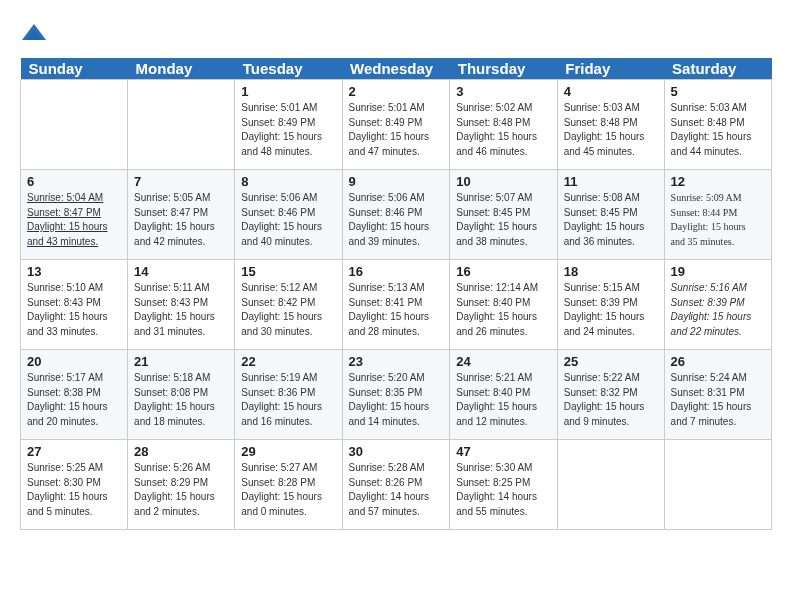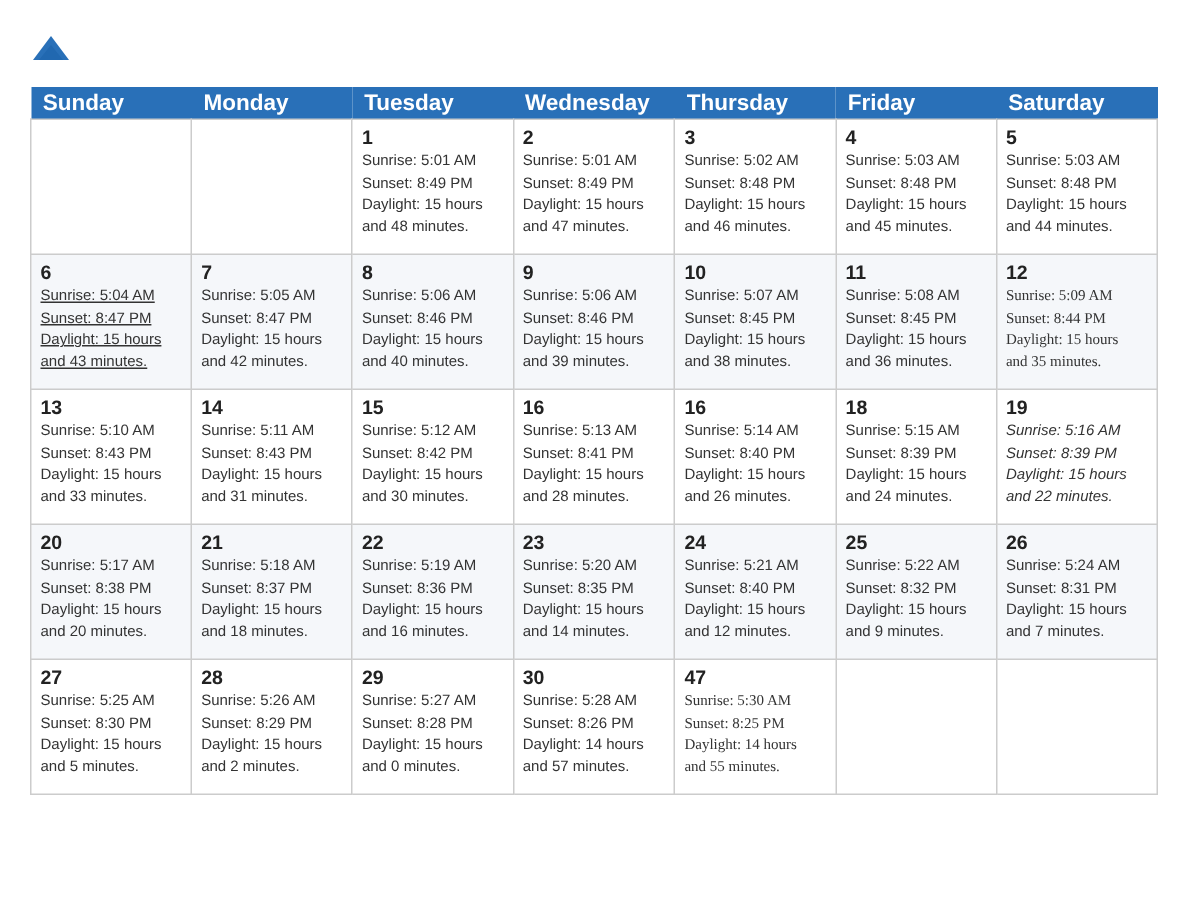--- a/index.html
+++ b/index.html
@@ -243,21 +243,21 @@
         </td>
         <td>
           <div class="day-num">16</div>
           <div class="day-info" style="white-space: pre-line;">Sunrise: 5:13 AM
 Sunset: 8:41 PM
 Daylight: 15 hours
 and 28 minutes.</div>
         </td>
         <td>
           <div class="day-num">16</div>
-          <div class="day-info" style="white-space: pre-line;">Sunrise: 5:14 AM
+          <div class="day-info" style="white-space: pre-line;">Sunrise: 12:14 AM
 Sunset: 8:40 PM
 Daylight: 15 hours
 and 26 minutes.</div>
         </td>
         <td>
           <div class="day-num">18</div>
           <div class="day-info" style="white-space: pre-line;">Sunrise: 5:15 AM
 Sunset: 8:39 PM
 Daylight: 15 hours
 and 24 minutes.</div>
@@ -274,21 +274,21 @@
         <td>
           <div class="day-num">20</div>
           <div class="day-info" style="white-space: pre-line;">Sunrise: 5:17 AM
 Sunset: 8:38 PM
 Daylight: 15 hours
 and 20 minutes.</div>
         </td>
         <td>
           <div class="day-num">21</div>
           <div class="day-info" style="white-space: pre-line;">Sunrise: 5:18 AM
-Sunset: 8:37 PM
+Sunset: 8:08 PM
 Daylight: 15 hours
 and 18 minutes.</div>
         </td>
         <td>
           <div class="day-num">22</div>
           <div class="day-info" style="white-space: pre-line;">Sunrise: 5:19 AM
 Sunset: 8:36 PM
 Daylight: 15 hours
 and 16 minutes.</div>
         </td>
@@ -345,21 +345,21 @@
         </td>
         <td>
           <div class="day-num">30</div>
           <div class="day-info" style="white-space: pre-line;">Sunrise: 5:28 AM
 Sunset: 8:26 PM
 Daylight: 14 hours
 and 57 minutes.</div>
         </td>
         <td>
           <div class="day-num">47</div>
-          <div class="day-info" style="white-space: pre-line; font-family: Liberation Serif, serif;">Sunrise: 5:30 AM
+          <div class="day-info" style="white-space: pre-line;">Sunrise: 5:30 AM
 Sunset: 8:25 PM
 Daylight: 14 hours
 and 55 minutes.</div>
         </td>
         <td style="background: rgb(255, 255, 255);"></td>
         <td style="background: rgb(255, 255, 255);"></td>
       </tr>
     </tbody>
 </table>
 

